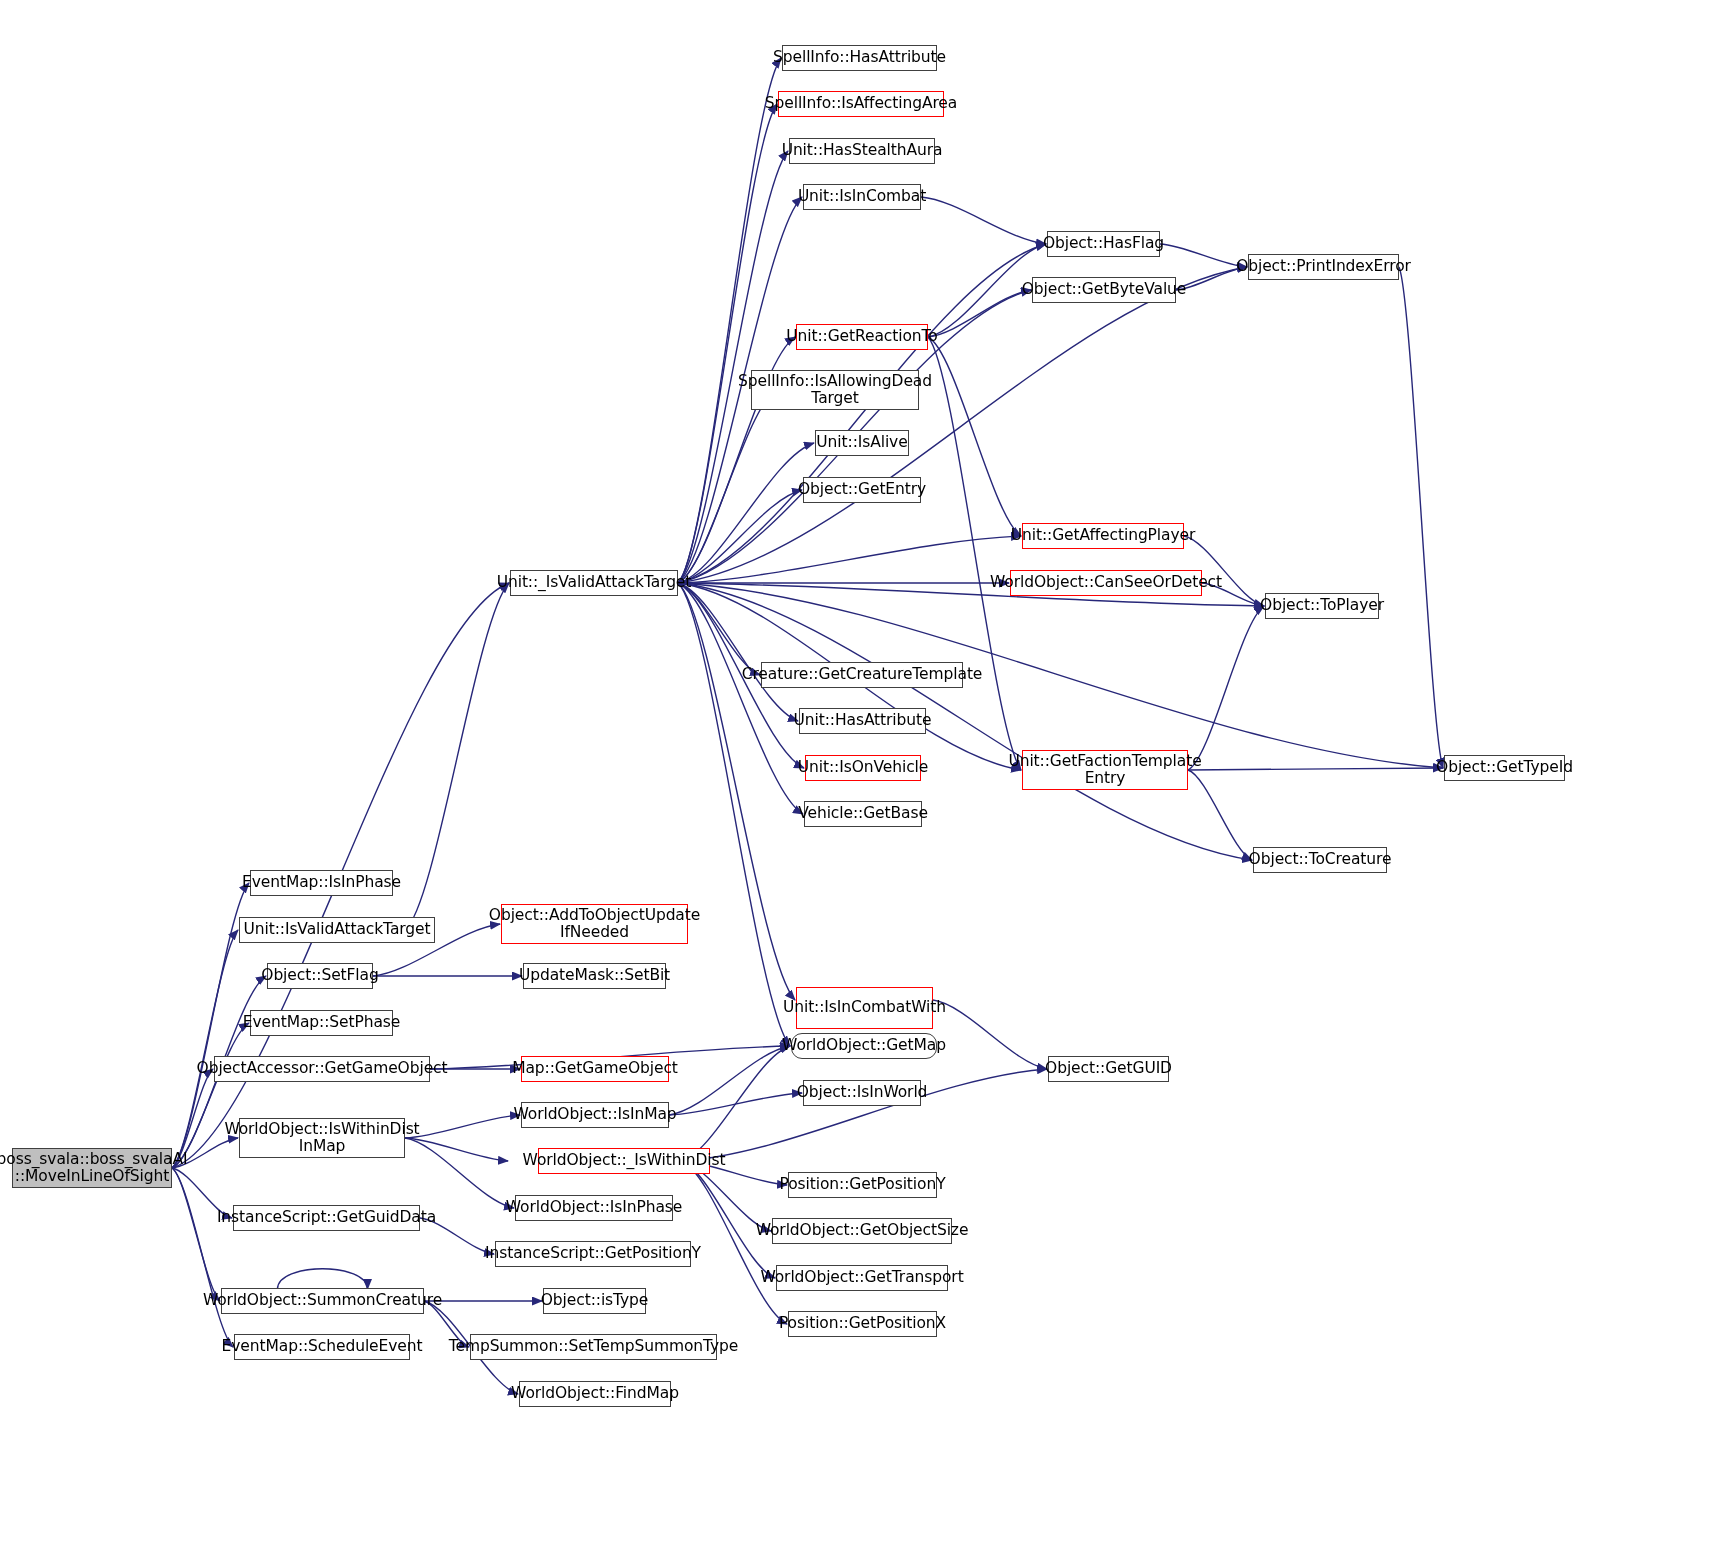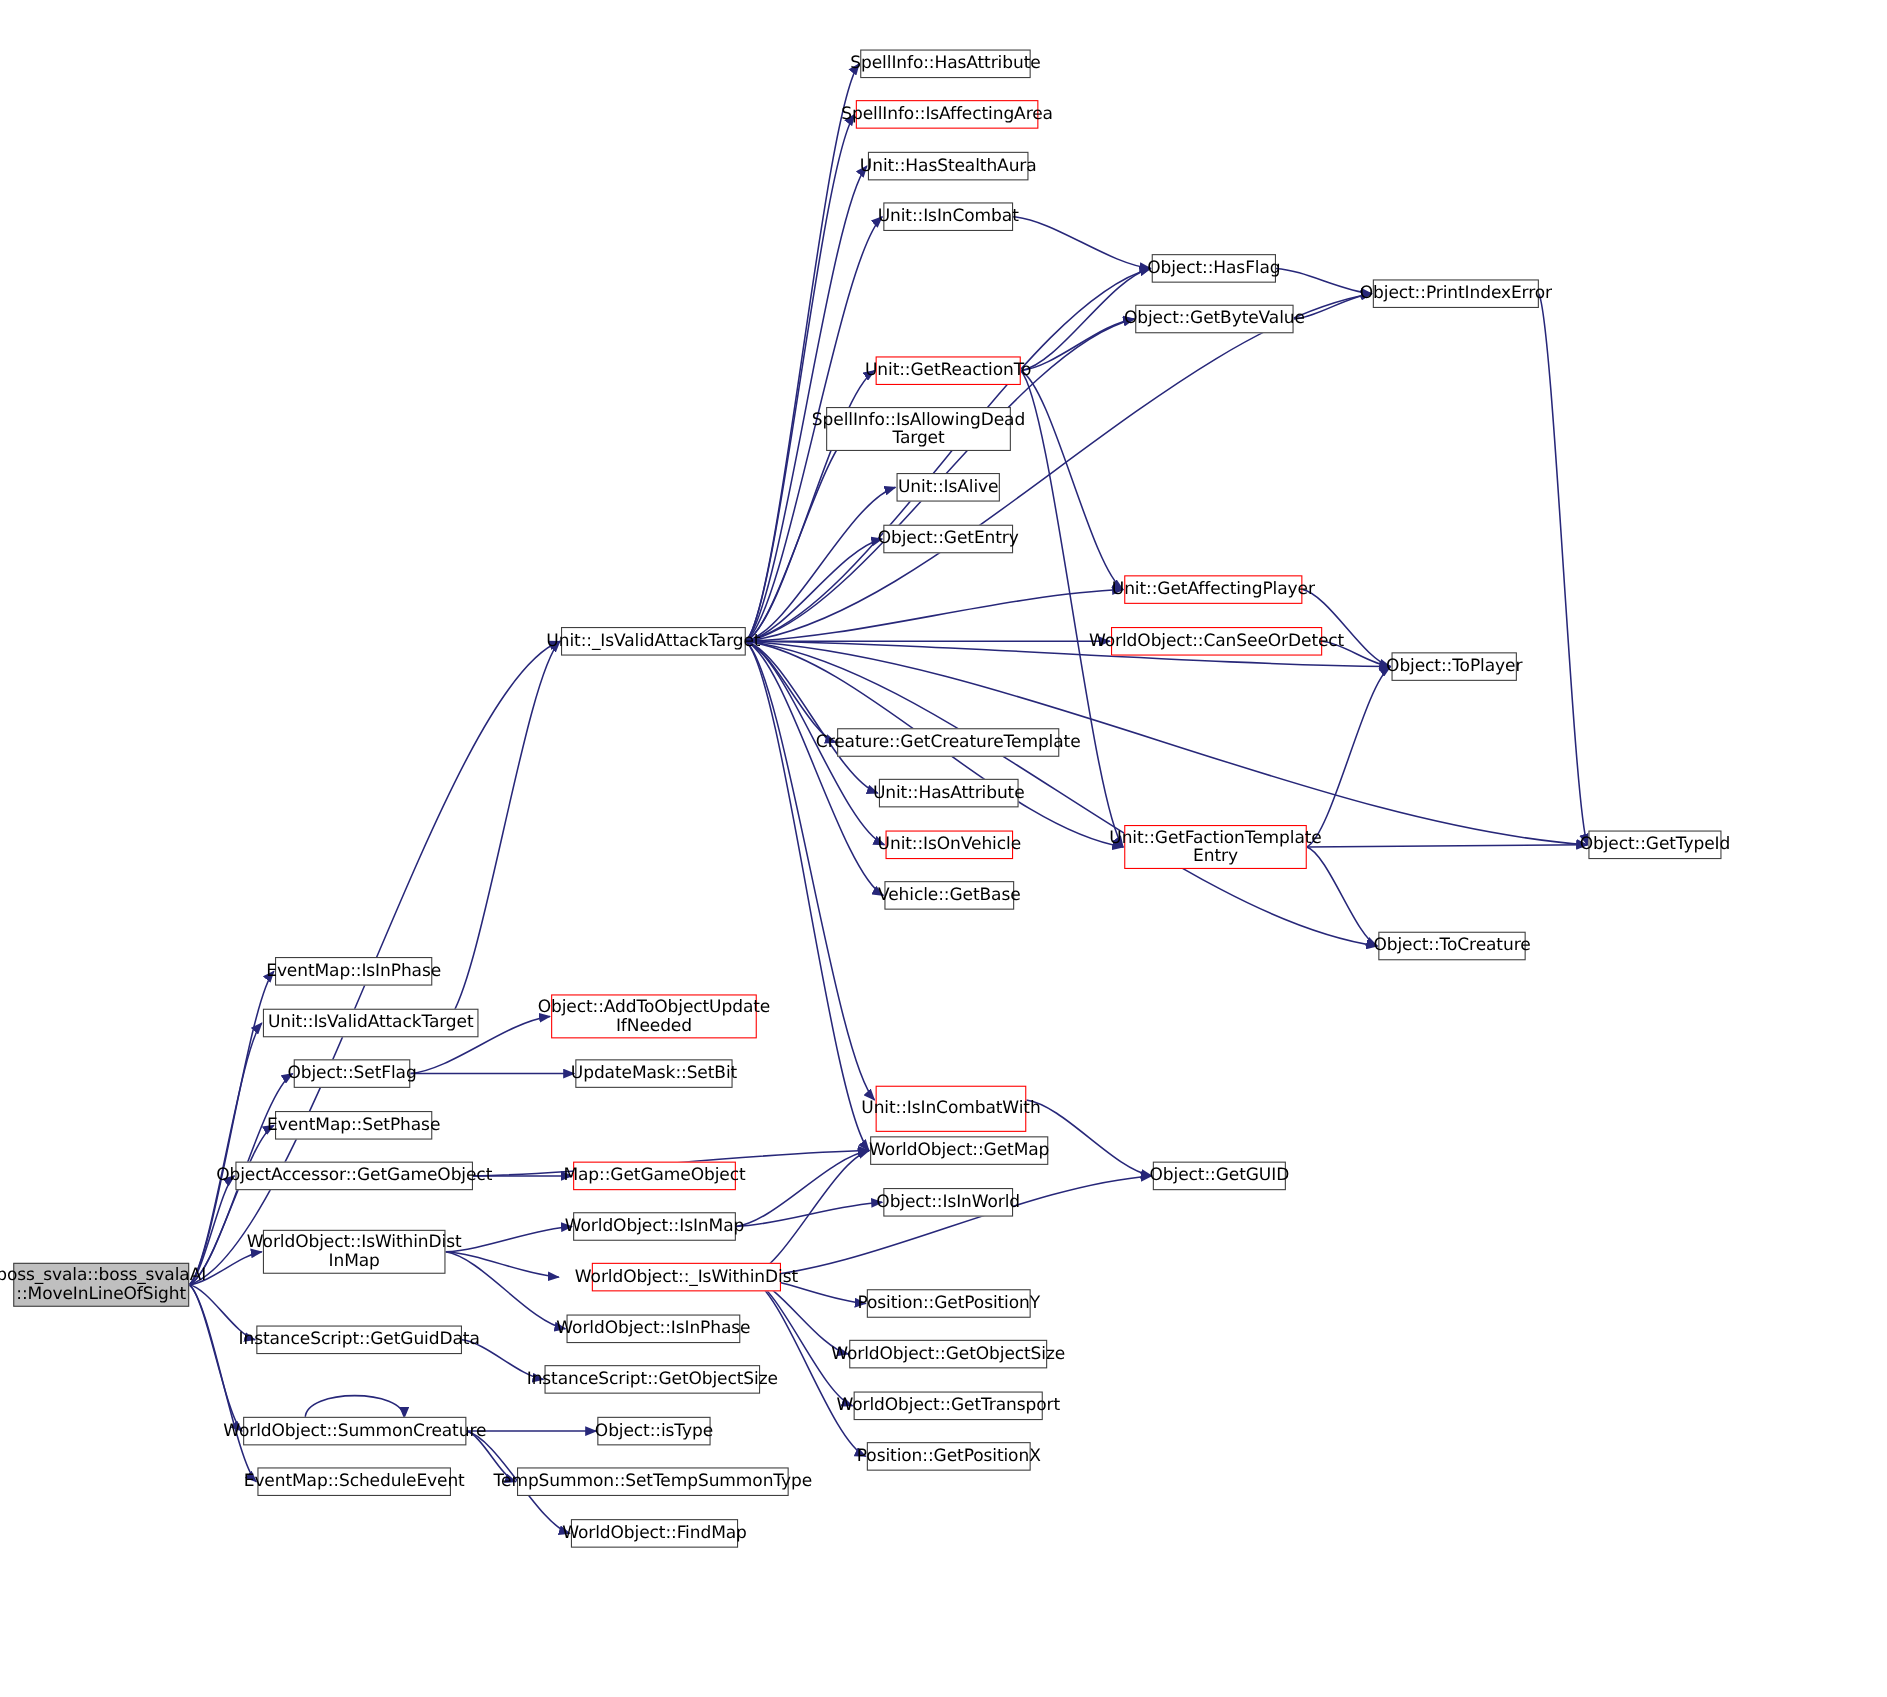--- a/index.html
+++ b/index.html
@@ -159,32 +159,32 @@
       <div class="node" style="left: 250px; top: 870px; width: 143px; height: 26px;">EventMap::IsInPhase</div>
       <div class="node" style="left: 239px; top: 917px; width: 196px; height: 26px;">Unit::IsValidAttackTarget</div>
       <div class="node red" style="left: 501px; top: 904px; width: 187px; height: 40px;">Object::AddToObjectUpdate
 IfNeeded</div>
       <div class="node" style="left: 267px; top: 963px; width: 106px; height: 26px;">Object::SetFlag</div>
       <div class="node" style="left: 523px; top: 963px; width: 143px; height: 26px;">UpdateMask::SetBit</div>
       <div class="node" style="left: 250px; top: 1010px; width: 143px; height: 26px;">EventMap::SetPhase</div>
       <div class="node red" style="left: 796px; top: 987px; width: 137px; height: 42px;">Unit::IsInCombatWith</div>
       <div class="node" style="left: 214px; top: 1056px; width: 216px; height: 26px;">ObjectAccessor::GetGameObject</div>
       <div class="node red" style="left: 521px; top: 1056px; width: 148px; height: 26px;">Map::GetGameObject</div>
-      <div class="node" style="left: 791px; top: 1033px; width: 162px; height: 26px;">WorldObject::GetMap</div>
+      <div class="node" style="left: 791px; top: 1033px; width: 146px; height: 26px; border-radius: 11px;">WorldObject::GetMap</div>
       <div class="node" style="left: 1048px; top: 1056px; width: 121px; height: 26px;">Object::GetGUID</div>
       <div class="node" style="left: 803px; top: 1080px; width: 118px; height: 26px;">Object::IsInWorld</div>
       <div class="node" style="left: 239px; top: 1118px; width: 166px; height: 40px;">WorldObject::IsWithinDist
 InMap</div>
       <div class="node" style="left: 521px; top: 1102px; width: 148px; height: 26px;">WorldObject::IsInMap</div>
       <div class="node red" style="left: 538px; top: 1148px; width: 172px; height: 26px;">WorldObject::_IsWithinDist</div>
       <div class="node" style="left: 788px; top: 1172px; width: 149px; height: 26px;">Position::GetPositionY</div>
       <div class="node" style="left: 233px; top: 1205px; width: 187px; height: 26px;">InstanceScript::GetGuidData</div>
       <div class="node" style="left: 515px; top: 1195px; width: 158px; height: 26px;">WorldObject::IsInPhase</div>
       <div class="node" style="left: 772px; top: 1218px; width: 180px; height: 26px;">WorldObject::GetObjectSize</div>
-      <div class="node" style="left: 495px; top: 1241px; width: 196px; height: 26px;">InstanceScript::GetObjectSize</div>
+      <div class="node" style="left: 495px; top: 1241px; width: 196px; height: 26px;">InstanceScript::GetPositionY</div>
       <div class="node" style="left: 776px; top: 1265px; width: 172px; height: 26px;">WorldObject::GetTransport</div>
       <div class="node" style="left: 221px; top: 1288px; width: 203px; height: 26px;">WorldObject::SummonCreature</div>
       <div class="node" style="left: 543px; top: 1288px; width: 103px; height: 26px;">Object::isType</div>
       <div class="node" style="left: 788px; top: 1311px; width: 149px; height: 26px;">Position::GetPositionX</div>
       <div class="node" style="left: 234px; top: 1334px; width: 176px; height: 26px;">EventMap::ScheduleEvent</div>
       <div class="node" style="left: 470px; top: 1334px; width: 247px; height: 26px;">TempSummon::SetTempSummonType</div>
       <div class="node" style="left: 519px; top: 1381px; width: 152px; height: 26px;">WorldObject::FindMap</div>
     </div>
 </div>
 

